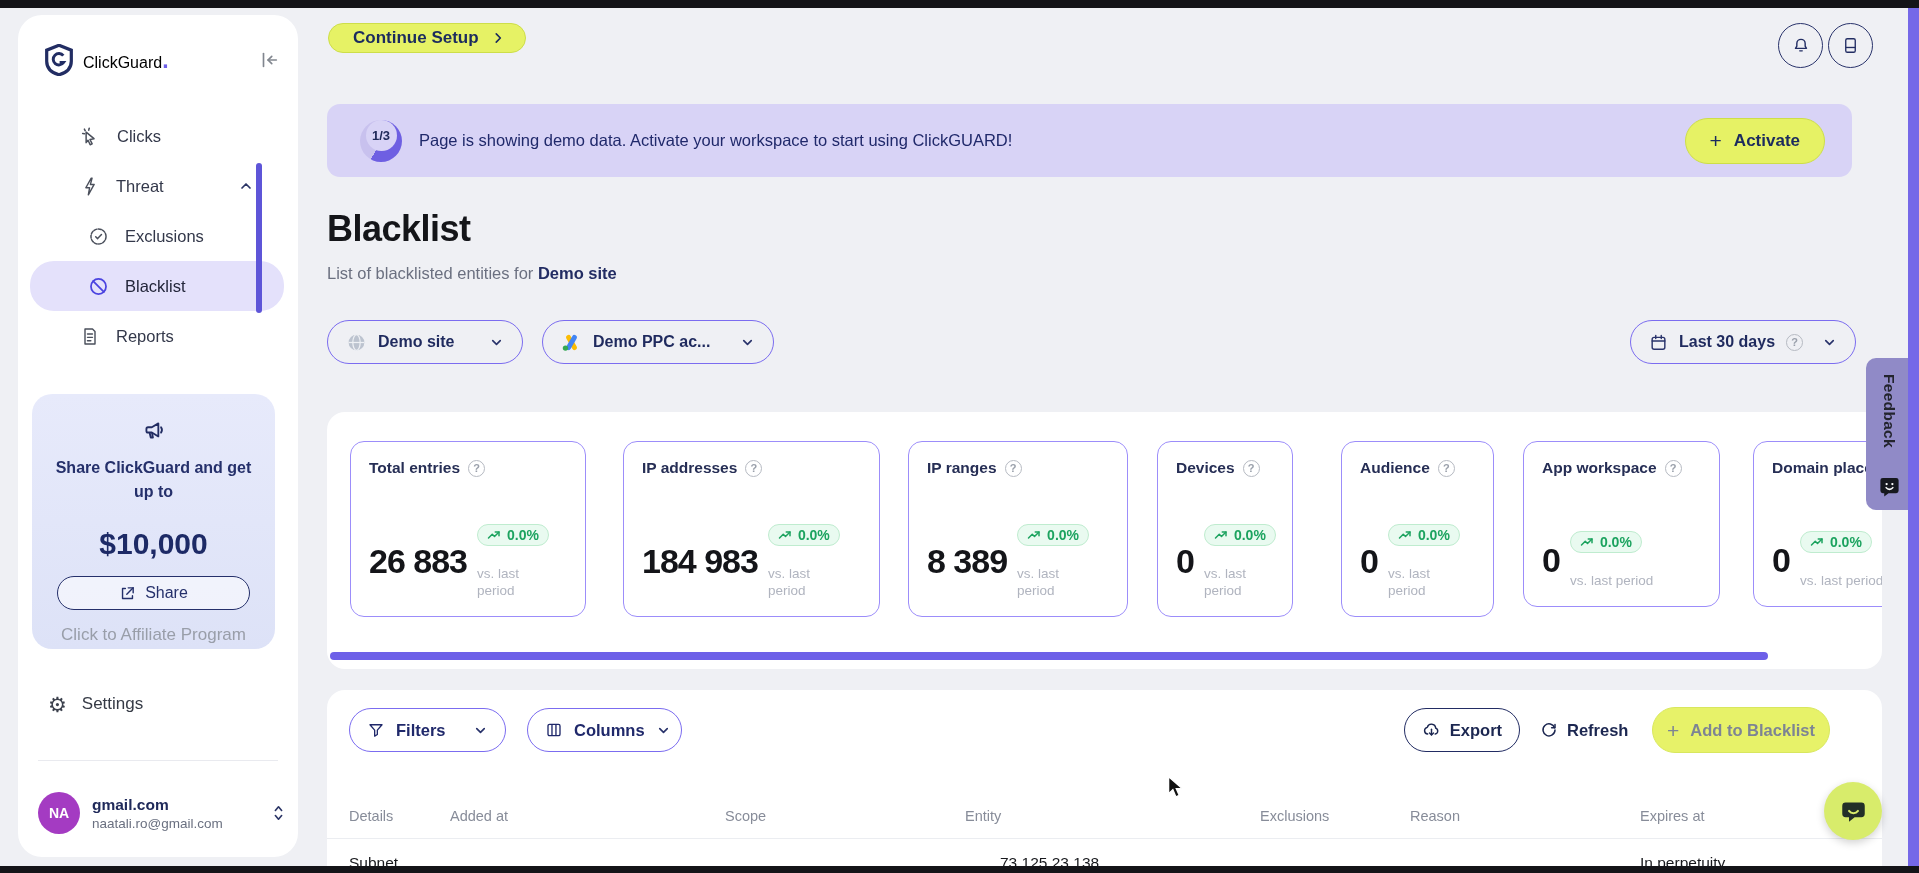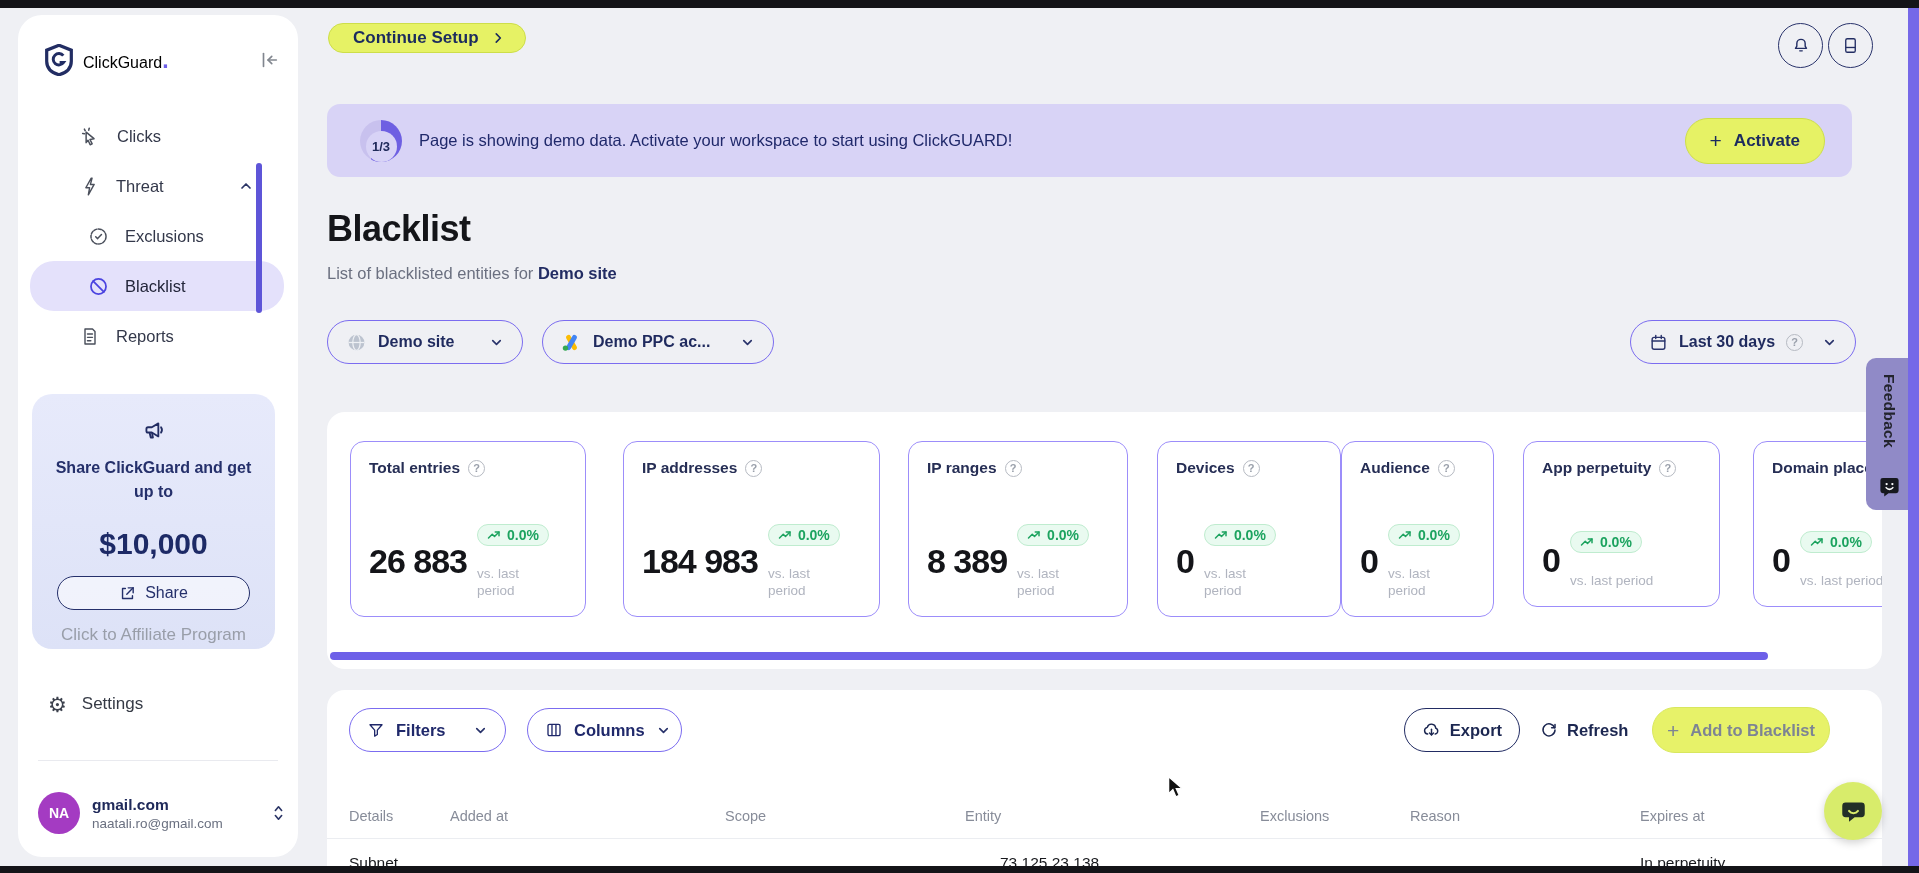--- a/index.html
+++ b/index.html
@@ -49,21 +49,21 @@
                   background:#e6f265; border:1.5px solid #cdde49; color:#1c2b5e; font-size:17px; font-weight:700;
                   display:flex; align-items:center; gap:12px; cursor:pointer; font-family:inherit; }
   .circle-btn { position:absolute; top:23px; width:45px; height:45px; border-radius:50%; border:1.3px solid #29336b;
                 background:transparent; color:#222d63; display:flex; align-items:center; justify-content:center; cursor:pointer; }
   .btn-bell { left:1778px; } .btn-docs { left:1828px; }
 
   
   .banner { position:absolute; left:327px; top:104px; width:1525px; height:73px; background:#d8d3f6; border-radius:13px;
             display:flex; align-items:center; padding:0 27px 0 33px; }
   .ring { width:42px; height:42px; border-radius:50%; background:conic-gradient(#6e5fe2 0 58%, #c8c1ee 58% 100%);
-          display:flex; align-items:flex-end; justify-content:center; flex:0 0 42px; }
+          display:flex; align-items:flex-start; justify-content:center; flex:0 0 42px; }
   .ring-inner { width:31px; height:31px; border-radius:50%; background:#d8d3f6; display:flex; align-items:center; justify-content:center;
                 font-size:13px; font-weight:700; color:#202a5a; }
   .banner-msg { margin-left:17px; font-size:16.5px; font-weight:500; color:#20296b; }
   .activate-btn { margin-left:auto; height:46px; padding:0 24px; border-radius:23px; background:#e6f265; border:1.5px solid #cdde49;
                   color:#1c2b5e; font-size:17px; font-weight:700; display:flex; align-items:center; gap:12px; cursor:pointer; font-family:inherit; }
   .plus-glyph { font-size:21px; font-weight:400; line-height:1; }
 
   
   .page-title { position:absolute; left:327px; top:208px; font-size:36px; font-weight:800; color:#141519; letter-spacing:-0.5px; }
   .page-sub { position:absolute; left:327px; top:264px; font-size:16.5px; color:#6b7080; }
@@ -77,21 +77,21 @@
   .chev { color:#29336b; display:flex; margin-left:auto; }
   .qmark { width:17px; height:17px; border:1.3px solid #b6bac2; border-radius:50%; color:#9aa0ab; font-size:11px; font-weight:700;
            display:inline-flex; align-items:center; justify-content:center; flex:0 0 17px; }
   .qmark::after { content:"?"; }
 
   
   .stats-panel { position:absolute; left:327px; top:412px; width:1555px; height:257px; background:#fff; border-radius:18px; overflow:hidden; }
   .stat-card { position:absolute; top:29px; height:176px; border:1.3px solid #9c8dfa; border-radius:14px; background:#fff; padding:17px 18px; }
   .stat-card.short { height:166px; }
   .sc1 { left:23px; width:236px; } .sc2 { left:296px; width:257px; } .sc3 { left:581px; width:220px; }
-  .sc4 { left:830px; width:184px; } .sc5 { left:1014px; width:153px; } .sc6 { left:1196px; width:197px; }
+  .sc4 { left:830px; width:136px; } .sc5 { left:1014px; width:153px; } .sc6 { left:1196px; width:197px; }
   .sc7 { left:1426px; width:207px; }
   .stat-title { display:flex; align-items:center; gap:8px; font-size:15.5px; font-weight:600; color:#262e55; white-space:nowrap; }
   .stat-bottom { position:absolute; left:18px; right:4px; bottom:16px; display:flex; align-items:center; gap:10px; }
   .stat-value { font-size:34px; font-weight:700; color:#141519; letter-spacing:-1px; white-space:nowrap; }
   .trend-col { display:flex; flex-direction:column; gap:19px; }
   .trend-badge { display:inline-flex; align-items:center; gap:5px; background:#e9faf0; border:1px solid #bfeccf; color:#1ca35f;
                  border-radius:12px; padding:2px 9px; font-size:14px; font-weight:600; width:max-content; }
   .trend-note { color:#b0b4bf; font-size:13.5px; line-height:1.3; max-width:58px; }
   .stat-card.short .trend-note { max-width:none; white-space:nowrap; }
   .h-scroll-thumb { position:absolute; left:3px; top:240px; width:1438px; height:8px; border-radius:4px; background:#6d60e8; }
@@ -435,21 +435,21 @@
               </svg>
               <span>0.0%</span>
             </span>
           <span class="trend-note">vs. last period</span>
         </span>
       </div>
     </div>
 
     <div class="stat-card short sc6">
       <div class="stat-title">
-          <span>App perpetuity</span>
+          <span>App workspace</span>
           <span class="qmark"></span>
         </div>
       <div class="stat-bottom">
         <span class="stat-value">0</span>
         <span class="trend-col">
           <span class="trend-badge">
               <svg width="15" height="12" viewBox="0 0 20 14" fill="none" stroke="#1ca35f" stroke-width="2" stroke-linecap="round" stroke-linejoin="round">
                 <path d="M2 11 7 6l3 3 6-6"></path>
                 <polyline points="11,3 16,3 16,8"></polyline>
               </svg>

